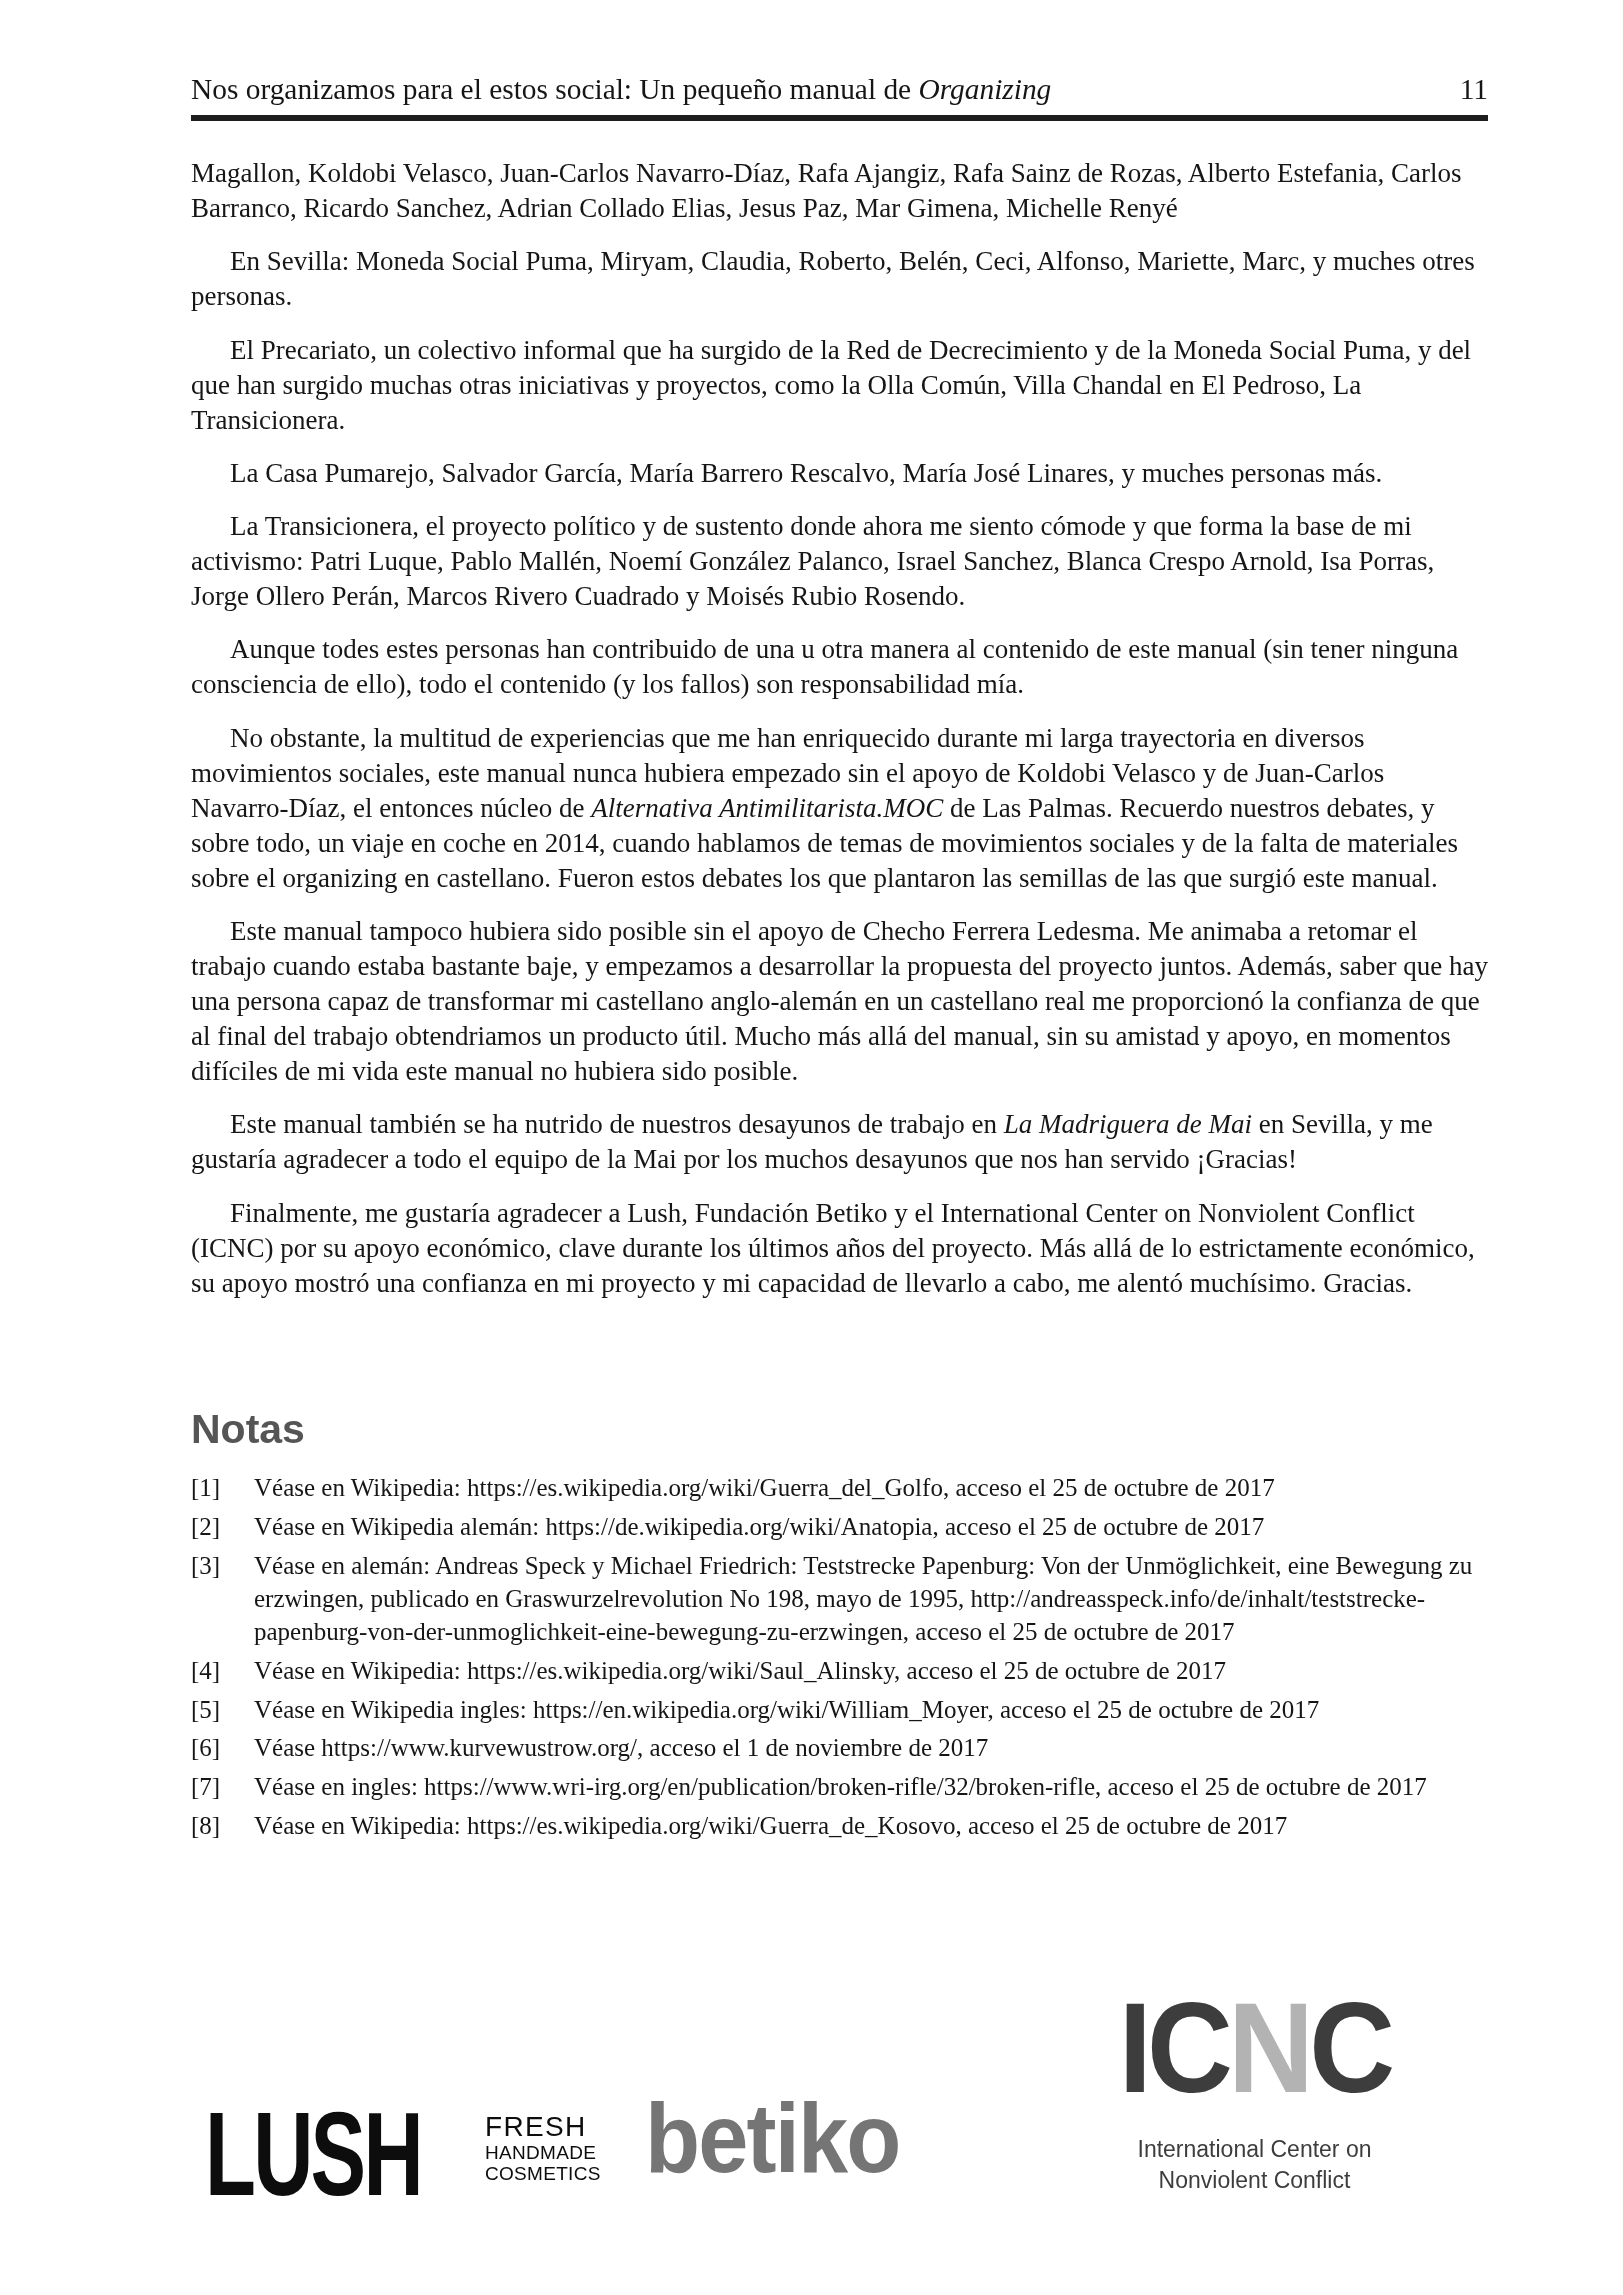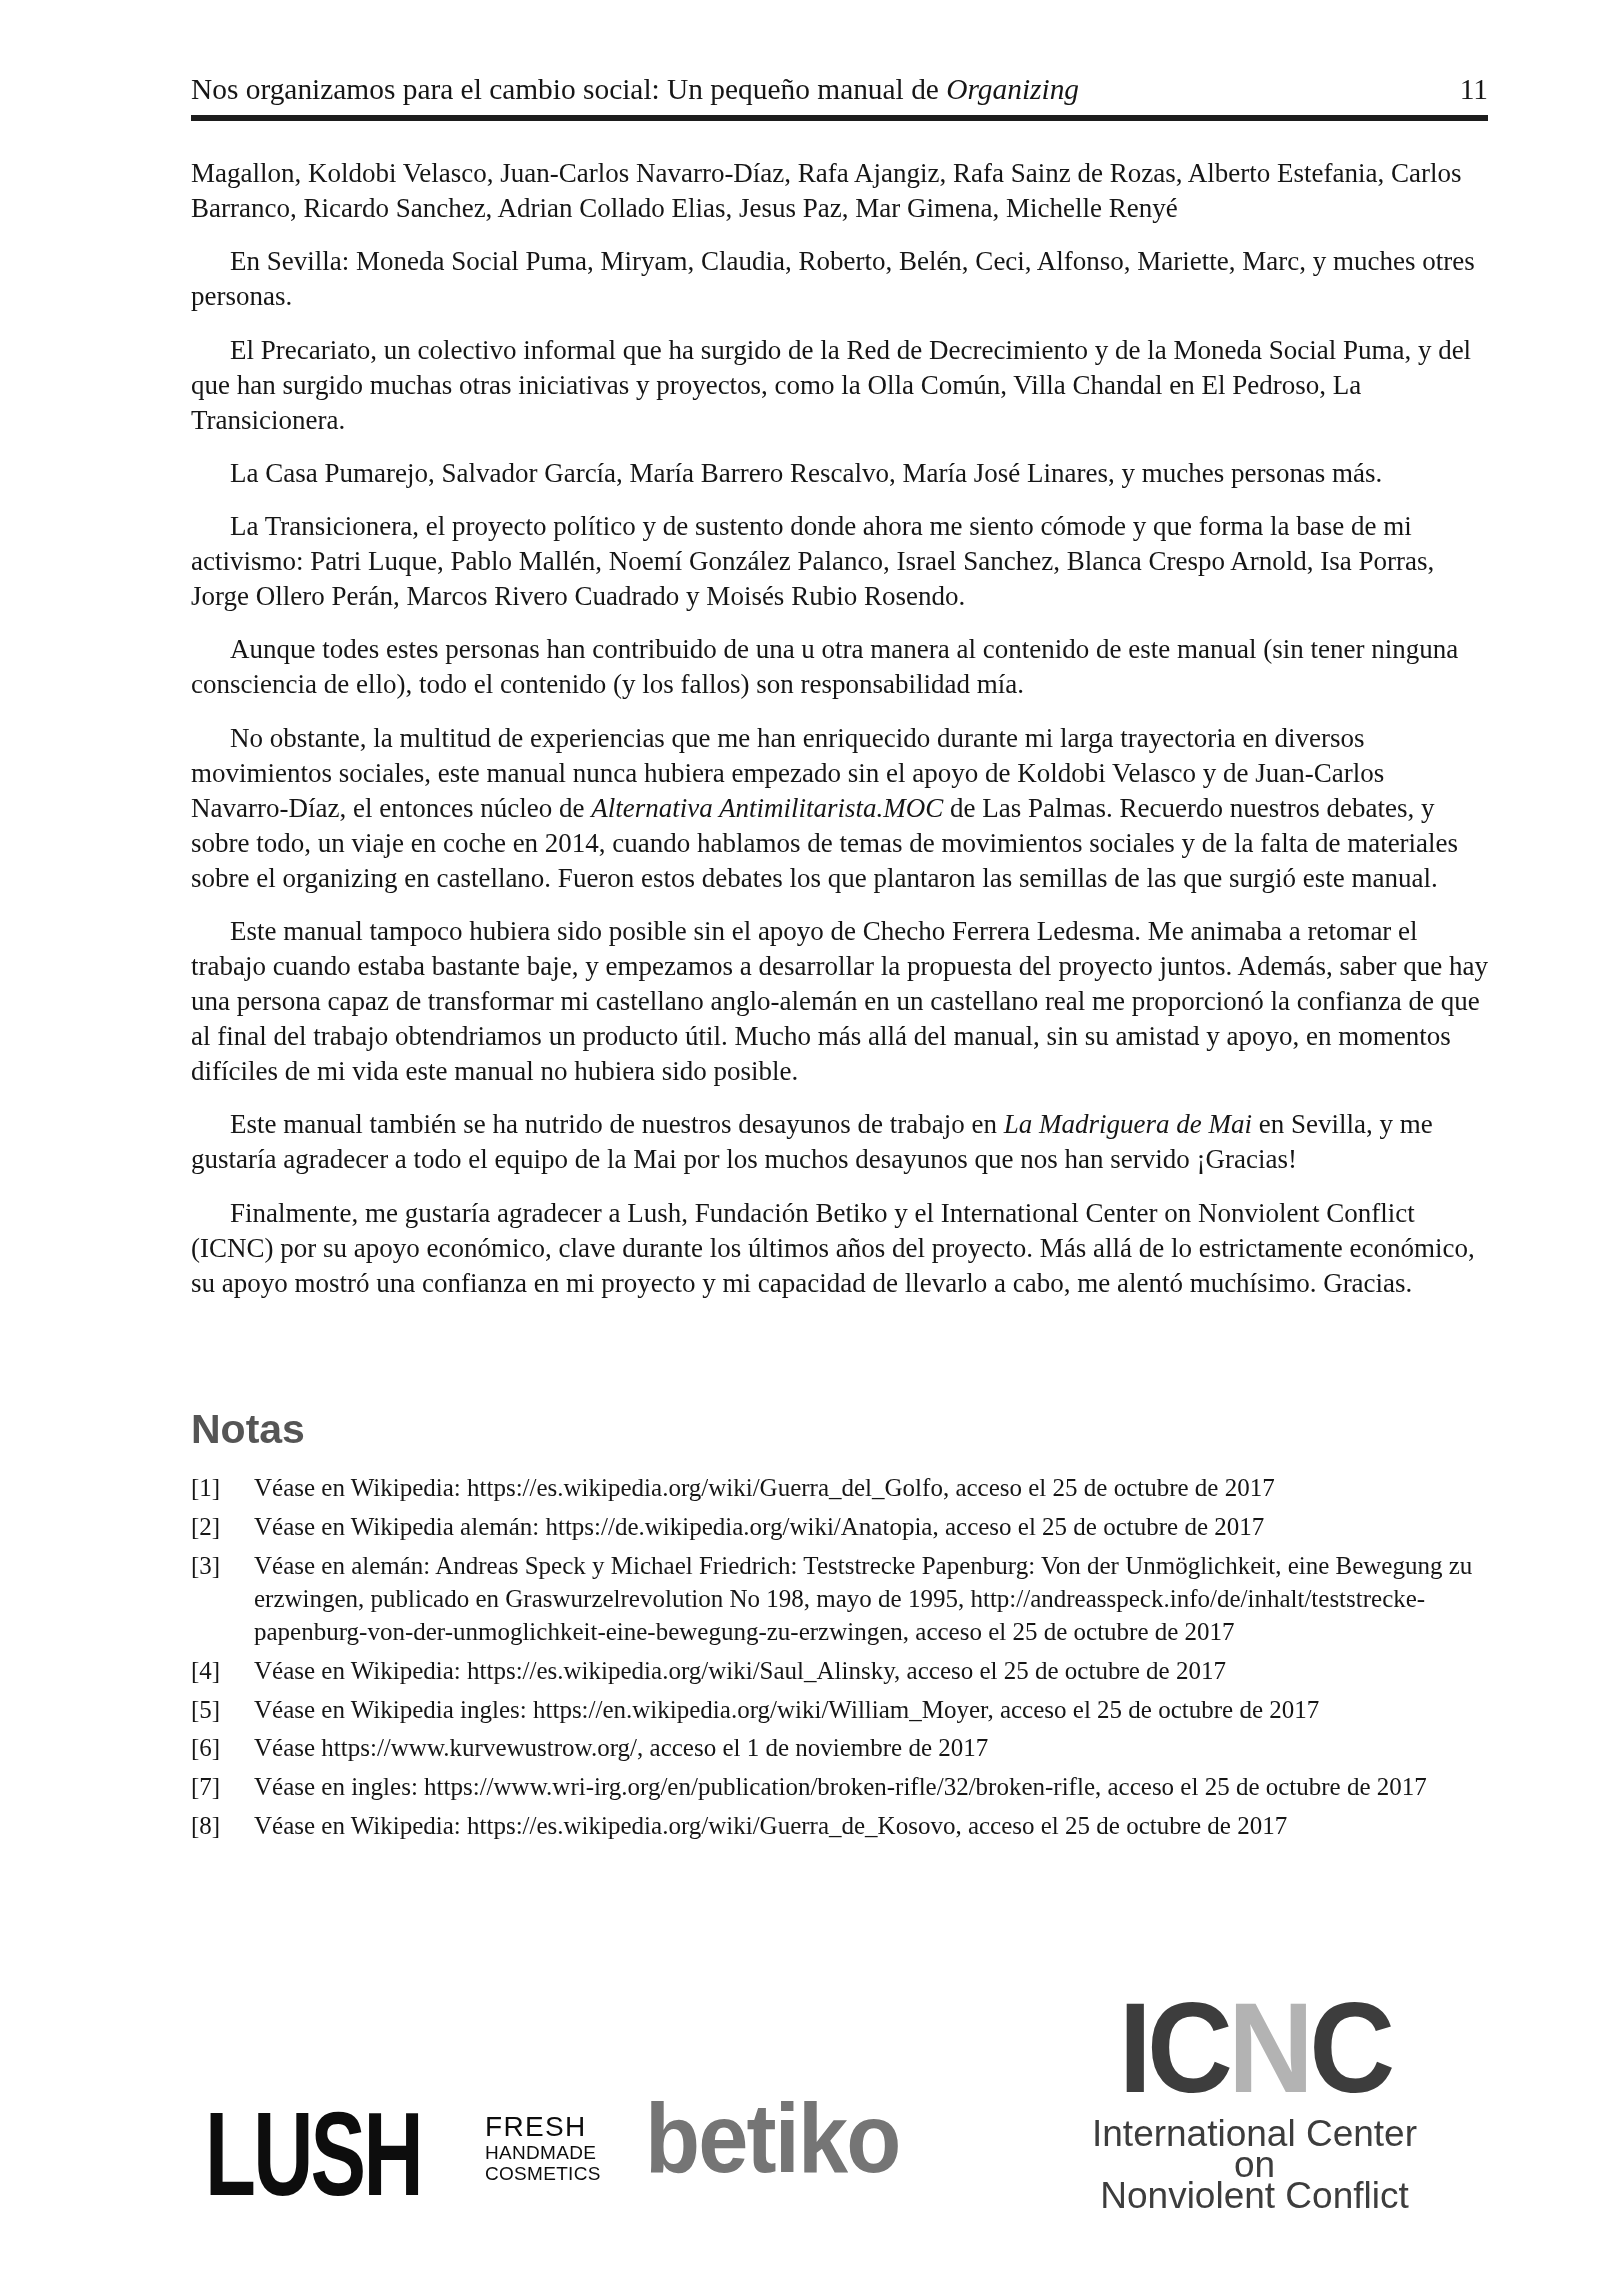--- a/index.html
+++ b/index.html
@@ -73,32 +73,32 @@
 
   .icnc-logo { position: absolute; left: 1091px; top: 1994px; width: 327px; text-align: center; }
   .icnc-letters {
     font-family: "Liberation Sans", sans-serif; font-weight: 900;
     font-size: 128px; line-height: 107px; letter-spacing: -5.2px;
     transform: scaleX(0.93); transform-origin: 50% 0; white-space: nowrap;
   }
   .icnc-dark  { color: #3d3d3d; }
   .icnc-light { color: #b3b3b3; }
   .icnc-caption {
-    margin-top: 17px;
+    margin-top: 33px;
     font-family: "Liberation Sans", sans-serif; font-weight: 400;
-    font-size: 37px; line-height: 31px; color: #3d3d3d;
+    font-size: 23px; line-height: 31px; color: #3d3d3d;
   }
 </style>
 </head>
 <body>
 
 <div class="page">
 
   <div class="header-title">
-    <span>Nos organizamos para el cambio social: Un pequeño manual de </span><span class="it">Organizing</span>
+    <span>Nos organizamos para el estos social: Un pequeño manual de </span><span class="it">Organizing</span>
   </div>
   <div class="page-number">11</div>
   <div class="header-rule"></div>
 
   <main class="body-text">
     <p class="no-indent">Magallon, Koldobi Velasco, Juan-Carlos Navarro-Díaz, Rafa Ajangiz, Rafa Sainz de Rozas, Alberto Estefania, Carlos Barranco, Ricardo Sanchez, Adrian Collado Elias, Jesus Paz, Mar Gimena, Michelle Renyé</p>
     <p>En Sevilla: Moneda Social Puma, Miryam, Claudia, Roberto, Belén, Ceci, Alfonso, Mariette, Marc, y muches otres personas.</p>
     <p>El Precariato, un colectivo informal que ha surgido de la Red de Decrecimiento y de la Moneda Social Puma, y del que han surgido muchas otras iniciativas y proyectos, como la Olla Común, Villa Chandal en El Pedroso, La Transicionera.</p>
     <p>La Casa Pumarejo, Salvador García, María Barrero Rescalvo, María José Linares, y muches personas más.</p>
     <p>La Transicionera, el proyecto político y de sustento donde ahora me siento cómode y que forma la base de mi activismo: Patri Luque, Pablo Mallén, Noemí González Palanco, Israel Sanchez, Blanca Crespo Arnold, Isa Porras, Jorge Ollero Perán, Marcos Rivero Cuadrado y Moisés Rubio Rosendo.</p>

